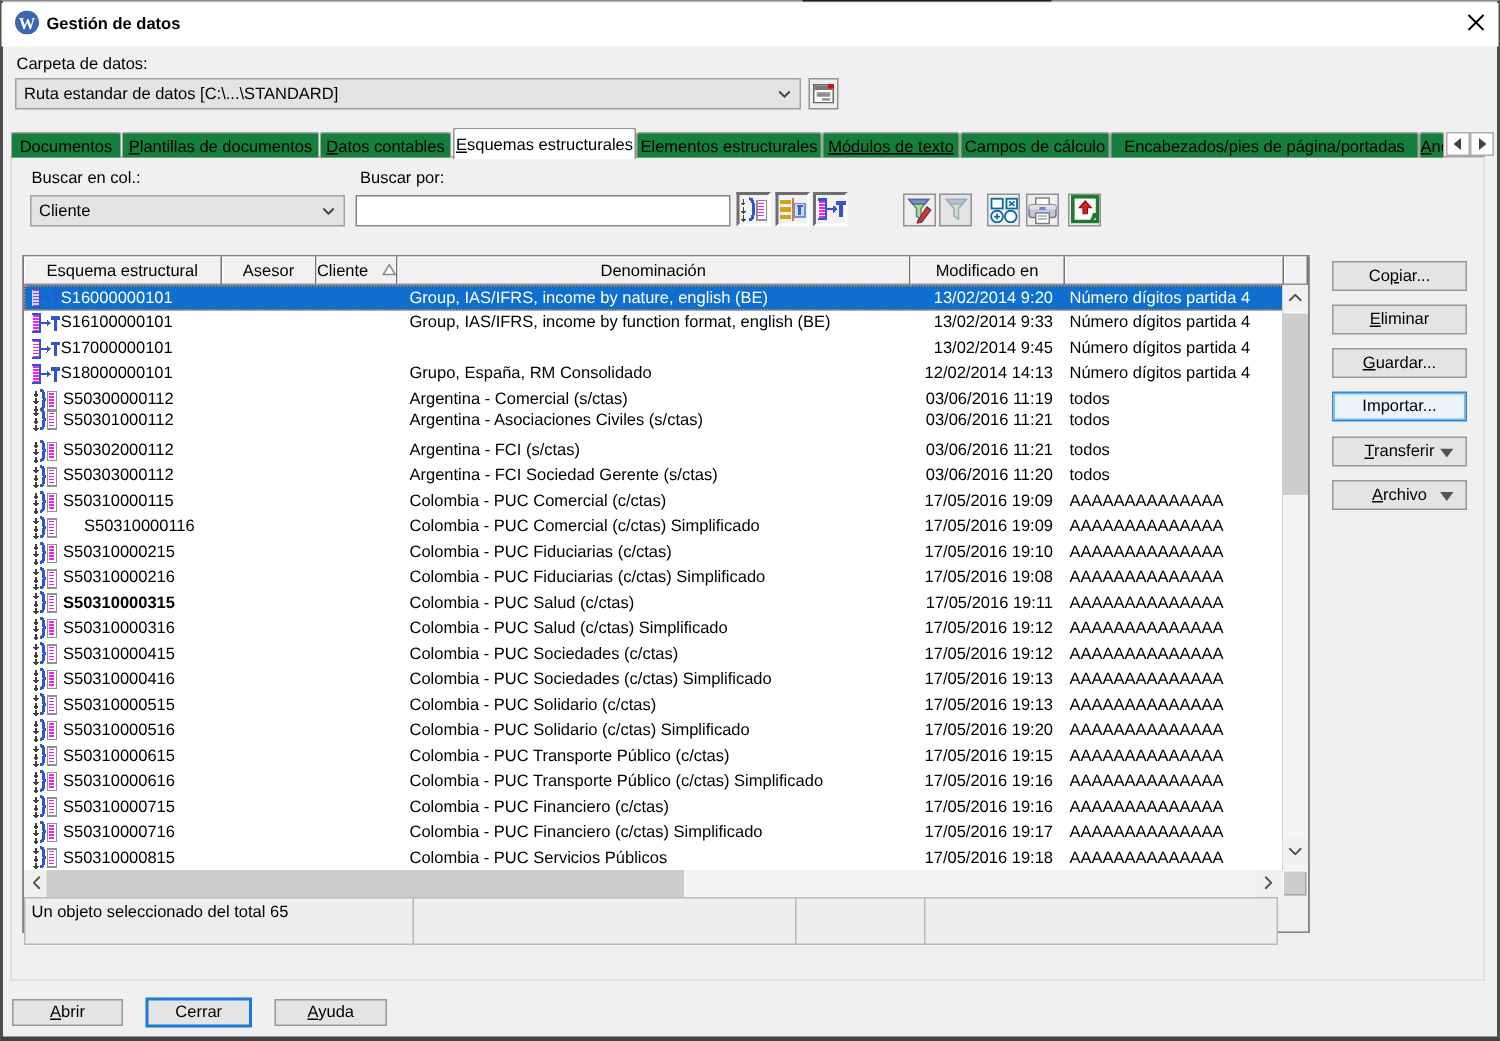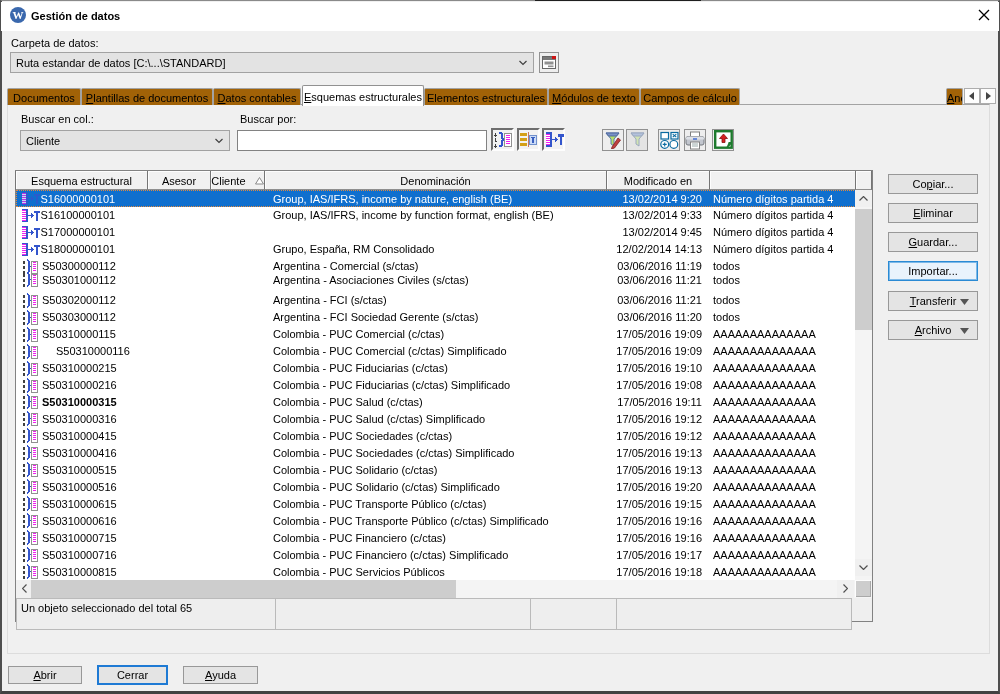--- a/index.html
+++ b/index.html
@@ -12,21 +12,21 @@
   #topremnant { left:535px; top:0; width:166px; height:1px; background:#1e1e1e; }
   #titlebar { left:1px; top:2px; width:998px; height:29px; background:#fff; }
   #title { left:31px; top:10px; font-size:11px; font-weight:bold; }
   #closex { left:978px; top:9px; }
   
   .label { white-space:nowrap; }
   .combo { background:#e3e3e3; border:1px solid #a2a2a2; }
   .chev { position:absolute; right:6px; top:6px; width:8px; height:8px; }
   
   #tabrow { left:7px; top:85px; width:990px; height:20px; }
-  .tab { position:absolute; top:3px; height:17px; background:#a16207; border:1px solid #a3a3a3; border-bottom:none;
+  .tab { position:absolute; top:3px; height:17px; background:#15803d; border:1px solid #a3a3a3; border-bottom:none;
          border-radius:2px 2px 0 0; text-align:center; padding-top:3px; white-space:nowrap; font-size:11px; overflow:hidden; }
   .tab.sel { top:0; height:21px; background:#fff; border:1px solid #919191; border-bottom:none; padding-top:5px; z-index:3; }
   #tabpane { left:7px; top:104px; width:983px; height:550px; border:1px solid #dcdcdc; border-top:1px solid #a3a3a3; background:#f0f0f0; }
   
   .tbtn { position:absolute; background:#f2f2f2; border-top:2px solid #6e6e6e; border-left:2px solid #6e6e6e;
           border-bottom:2px solid #fdfdfd; border-right:2px solid #fdfdfd; }
   .ibtn { position:absolute; background:#eee; border:1px solid #919191; }
   
   #tframe { left:15px; top:170px; width:858px; height:452px; border:1px solid #828282; background:#a21caf; }
   #thead { position:absolute; left:0; top:0; width:856px; height:19px; background:#f1f1f1; border-left:1px solid #757575; margin-left:-1px; }
@@ -89,22 +89,23 @@
   </svg>
 </div>
 
 <div class="abs" id="tabpane"></div>
 <div class="abs" id="tabrow">
     <div class="tab" style="left:0px;width:74px;">Documentos</div>
     <div class="tab" style="left:74px;width:132px;"><u>P</u>lantillas de documentos</div>
     <div class="tab" style="left:206px;width:88px;"><u>D</u>atos contables</div>
     <div class="tab sel" style="left:295px;width:122px;"><u>E</u>squemas estructurales</div>
     <div class="tab" style="left:417px;width:124px;">Elementos estructurales</div>
-    <div class="tab" style="left:541px;width:92px;"><u>M</u>ódulos de texto</div>
+    <div class="tab" style="left:541px;width:92px;text-decoration:underline;"><u>M</u>ódulos de texto</div>
     <div class="tab" style="left:633px;width:100px;">Campos de cálculo</div>
+    <div class="tab" style="left:733px;width:206px;">Encabezados/pies de página/portadas</div>
     <div class="tab" style="left:939px;width:17px;"><u>A</u>nexos</div>
     <div class="abs" style="left:957px;top:3px;width:16px;height:16px;border:1px solid #adadad;background:#fdfdfd;"><svg width="5" height="8" style="margin:3px 0 0 4px;">
         <path d="M5 0 L0 4 L5 8 Z" fill="#444"></path>
       </svg></div>
     <div class="abs" style="left:973px;top:3px;width:16px;height:16px;border:1px solid #adadad;background:#fdfdfd;"><svg width="5" height="8" style="margin:3px 0 0 5px;">
         <path d="M0 0 L5 4 L0 8 Z" fill="#444"></path>
       </svg></div>
   </div>
 
 <div class="abs label" style="left:21px;top:113px;">Buscar en col.:</div>

